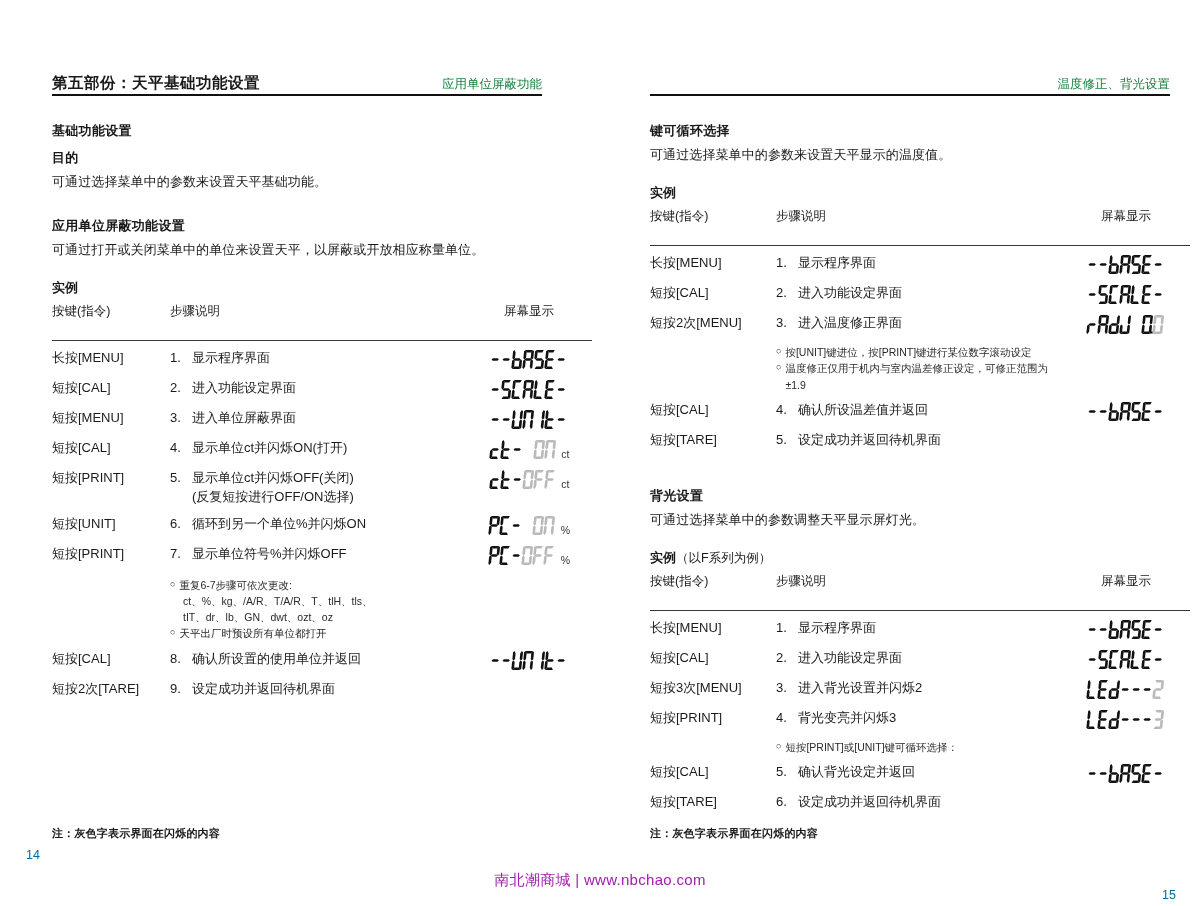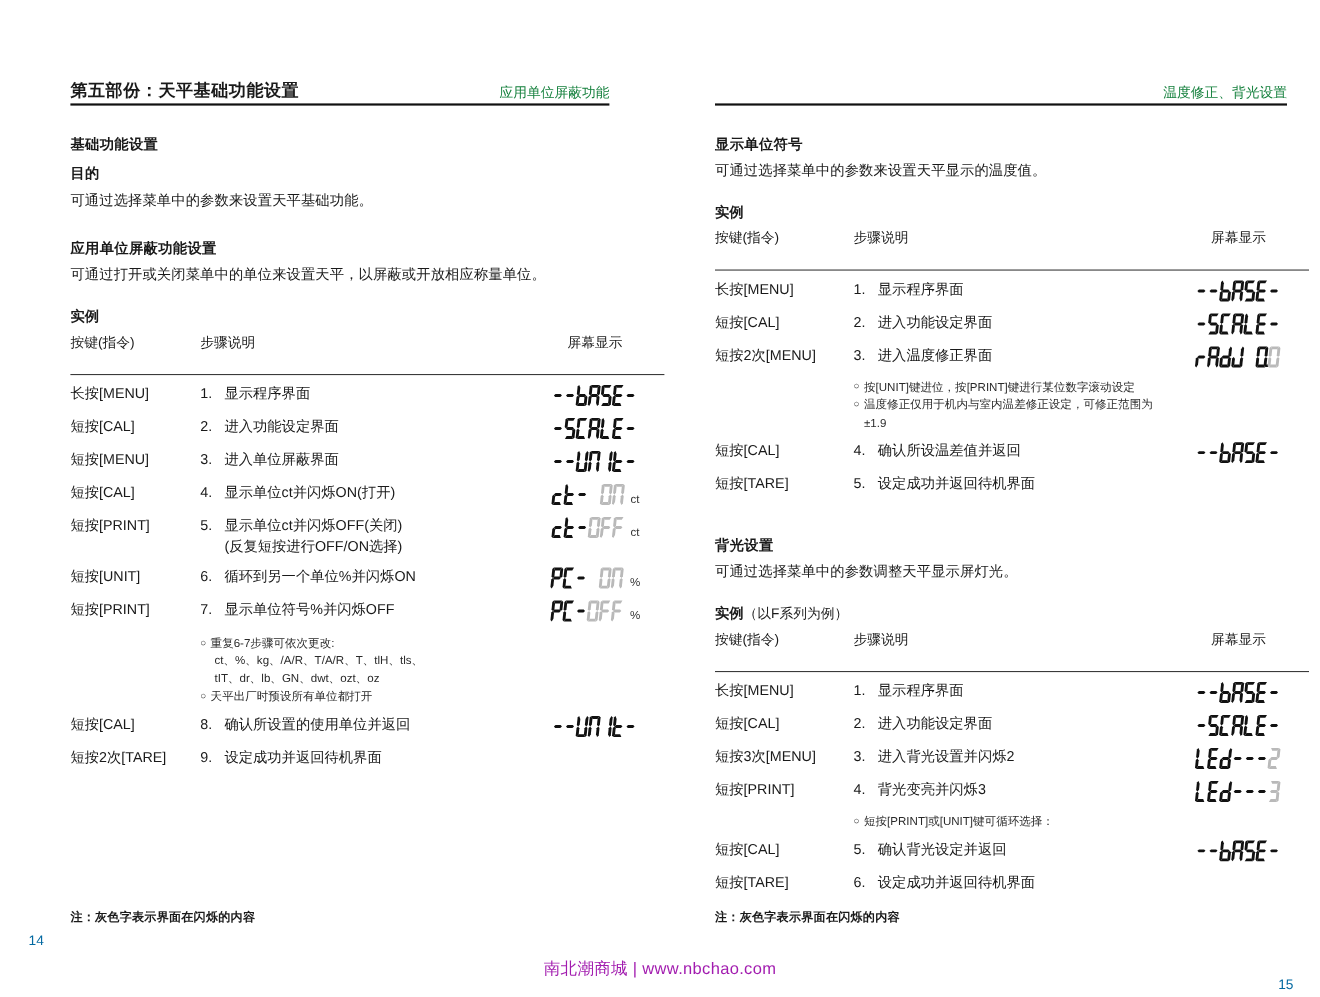--- a/index.html
+++ b/index.html
@@ -18,21 +18,21 @@
     overflow: hidden;
   }
 
   
   .col {
     position: absolute;
     top: 0;
     width: 540px;
     height: 906px;
   }
-  .col-left  { left: 64px; }
+  .col-left  { left: 52px; }
   .col-right { left: 650px; }
 
   
   .runhead {
     position: relative;
     display: flex;
     align-items: flex-end;
     justify-content: space-between;
     height: 34px;
     padding-bottom: 4px;
@@ -646,21 +646,21 @@
   <div class="folio" style="left:26px; top:848px;">14</div>
 
   <div class="col col-right">
 
     <div class="runhead runhead-right-only">
       <div class="runhead-sub">温度修正、背光设置</div>
     </div>
 
     <div class="sp-26"></div>
 
-    <div class="h-bold">显示单位符号</div>
+    <div class="h-bold">键可循环选择</div>
     <div class="sp-6"></div>
     <div class="body-line">可通过选择菜单中的参数来设置天平显示的温度值。</div>
 
     <div class="sp-20"></div>
 
     <div class="example-label">实例</div>
     <div class="sp-6"></div>
 
     <div class="tbl">
       <div class="tbl-head tbl-rule">

